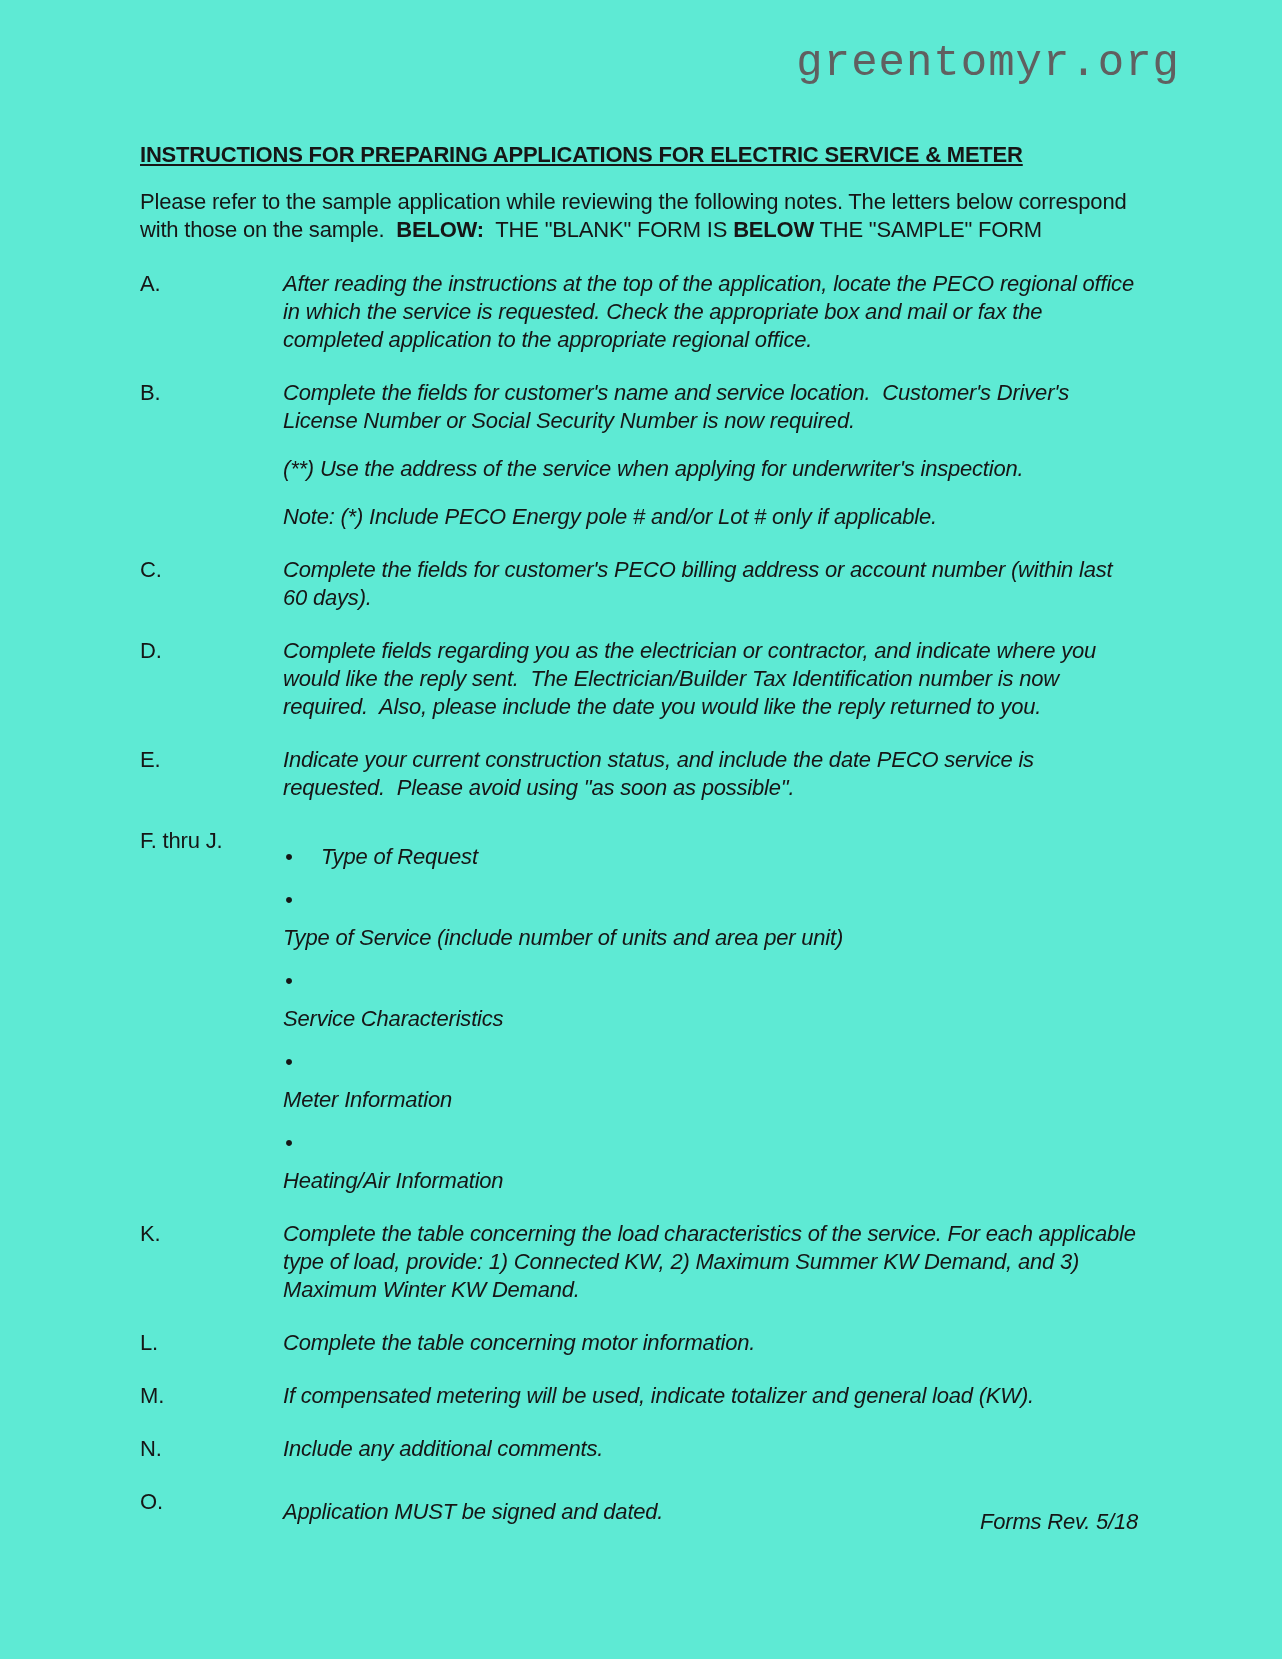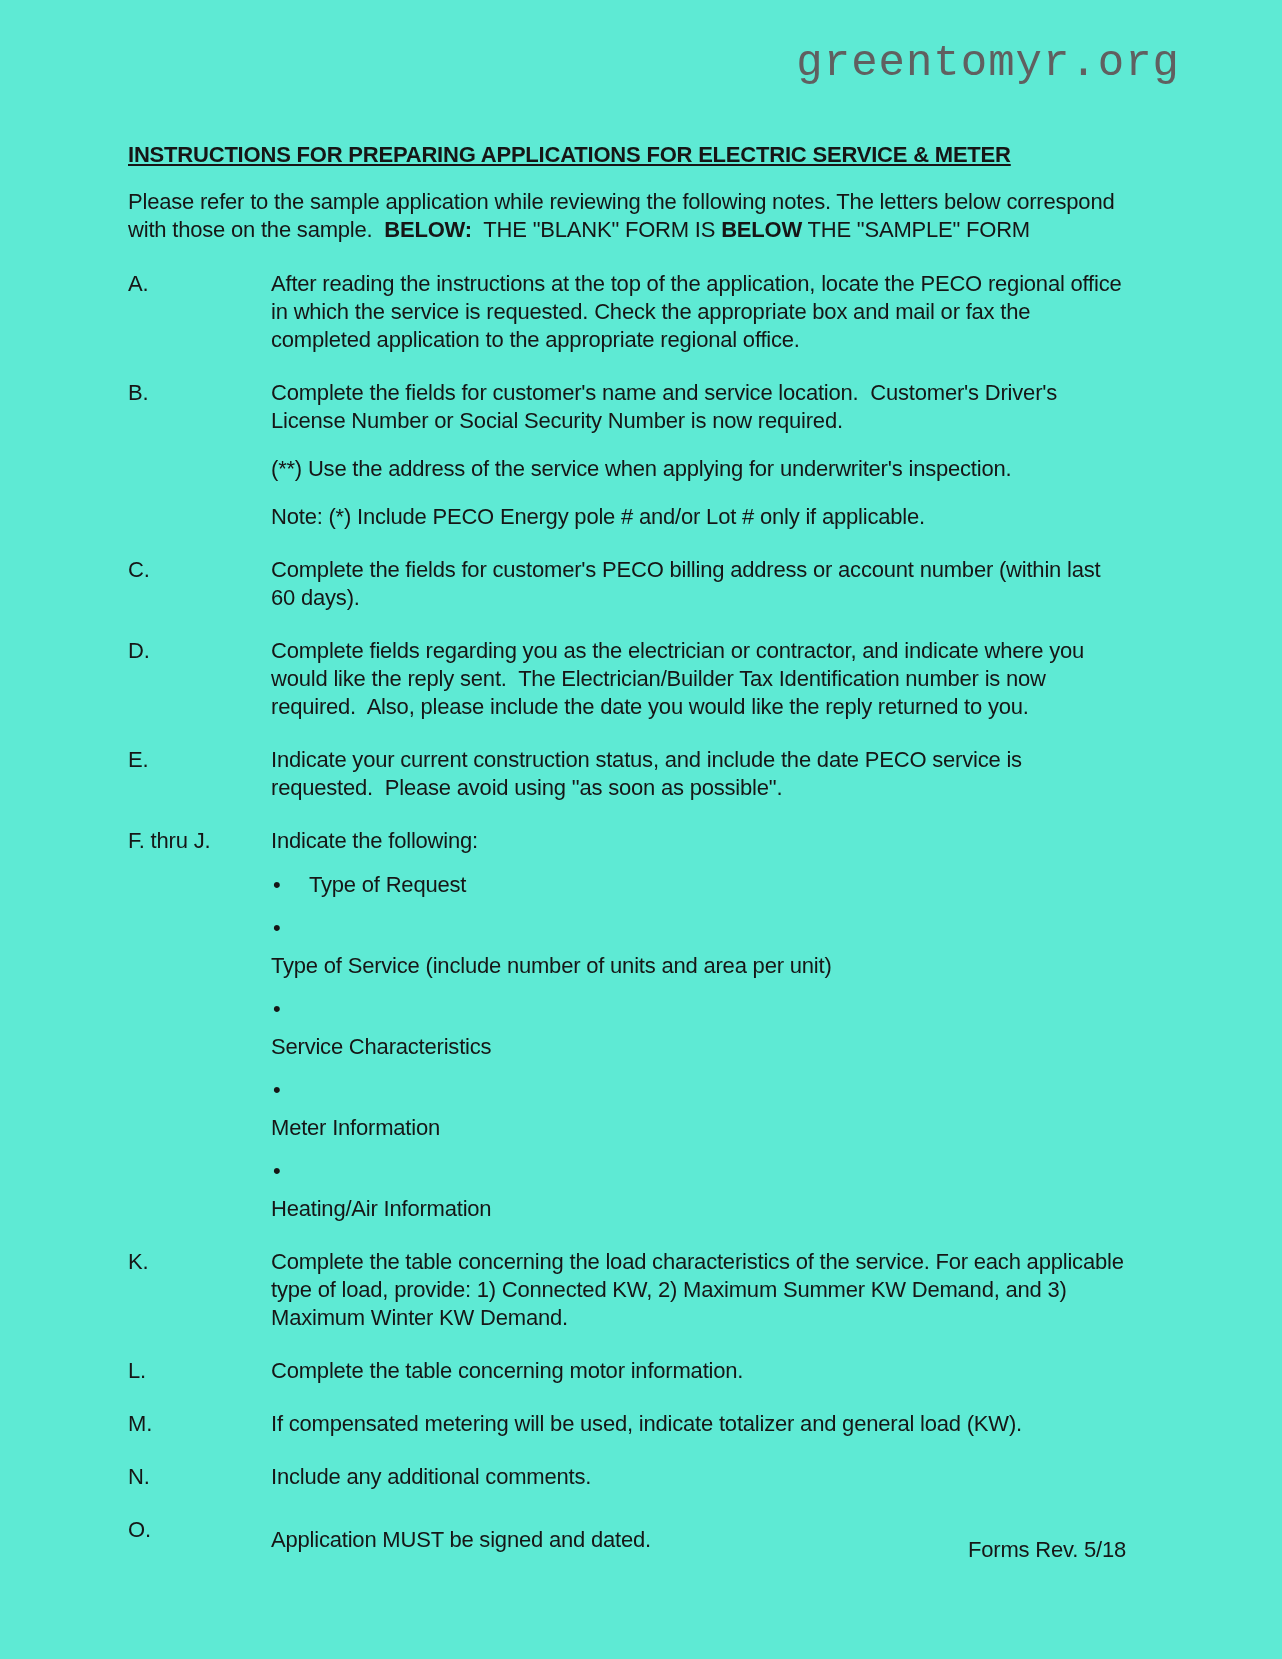--- a/index.html
+++ b/index.html
@@ -20,21 +20,21 @@
     right: 102px;
     font-family: "Liberation Mono", "DejaVu Sans Mono", monospace;
     font-size: 44px;
     font-weight: 400;
     color: #606060;
     letter-spacing: 1px;
     white-space: nowrap;
   }
   .content {
     position: absolute;
-    left: 128px;
+    left: 140px;
     top: 142px;
     width: 1010px;
   }
   .heading {
     font-size: 22px;
     font-weight: 700;
     text-decoration: underline;
     letter-spacing: -0.2px;
     margin-bottom: 20px;
     white-space: nowrap;
@@ -52,21 +52,21 @@
     align-items: flex-start;
     margin-bottom: 25px;
   }
   .item-label {
     flex: 0 0 143px;
     font-size: 22px;
     line-height: 28px;
     letter-spacing: -0.2px;
     white-space: nowrap;
   }
-  .item-body { flex: 1 1 auto; max-width: 855px; }
+  .item-body { flex: 1 1 auto; max-width: 855px; font-style: italic; }
   .item-body .para + .para { margin-top: 20px; }
   .bullets {
     list-style: none;
     margin-top: 16px;
   }
   .bullet {
     display: flex;
     align-items: flex-start;
     margin-top: 15px;
   }
@@ -136,21 +136,20 @@
     <div class="item">
       <div class="item-label">E.</div>
       <div class="item-body">
         <p class="para">Indicate your current construction status, and include the date PECO service is requested.  Please avoid using "as soon as possible".</p>
       </div>
     </div>
 
     <div class="item">
       <div class="item-label">F. thru J.</div>
       <div class="item-body">
-        <p class="para">Indicate the following:</p>
         <ul class="bullets">
           <li class="bullet">
               <span class="dot"></span>
               <span class="b-text">Type of Request</span>
             </li>
           <li class="bullet">
               <span class="dot"></span>
               <span class="b-text">Type of Service (include number of units and area per unit)</span>
             </li>
           <li class="bullet">

